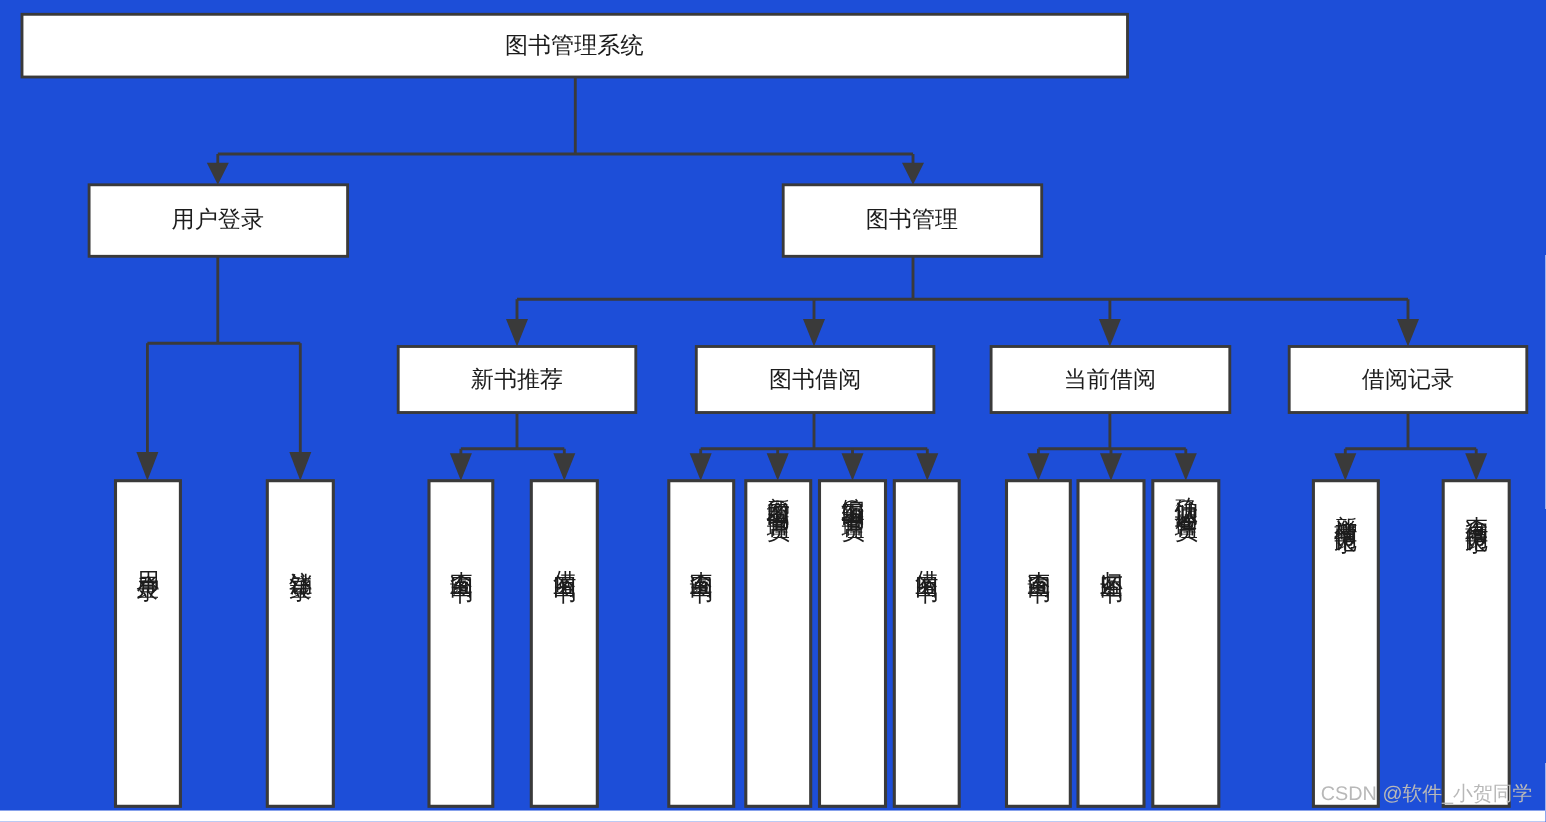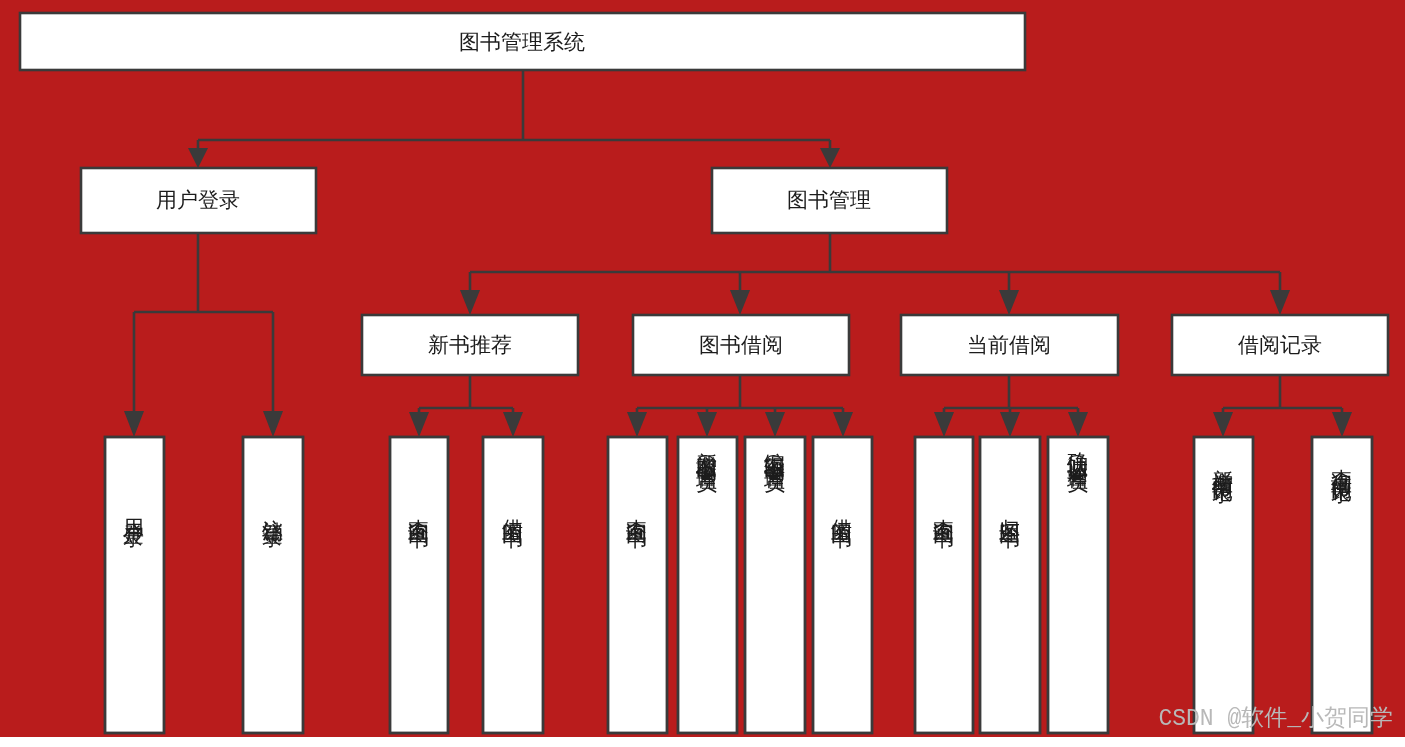--- a/index.html
+++ b/index.html
@@ -7,21 +7,21 @@
     padding: 0;
     background: #ffffff;
   }
   body {
     font-family: "Liberation Sans", "DejaVu Sans", sans-serif;
   }
   #stage {
     position: relative;
     width: 1405px;
     height: 737px;
-    background: #b91c1c;
+    background: #1d4ed8;
     overflow: hidden;
   }
   svg#diagram {
     position: absolute;
     left: 0;
     top: 0;
     width: 1405px;
     height: 747px;
     display: block;
   }
@@ -59,22 +59,22 @@
     fill: #1c1c1c;
     writing-mode: vertical-rl;
     text-orientation: upright;
     text-anchor: middle;
     letter-spacing: 3px;
   }
   .watermark {
     position: absolute;
     right: 12px;
     bottom: 4px;
-    font-family: Liberation Mono, monospace;
-    font-size: 23px;
+    font-family: Liberation Sans, sans-serif;
+    font-size: 18px;
     color: #b8b8b8;
     white-space: nowrap;
     pointer-events: none;
     user-select: none;
   }
 </style>
 </head>
 <body>
 
 <div id="stage">

